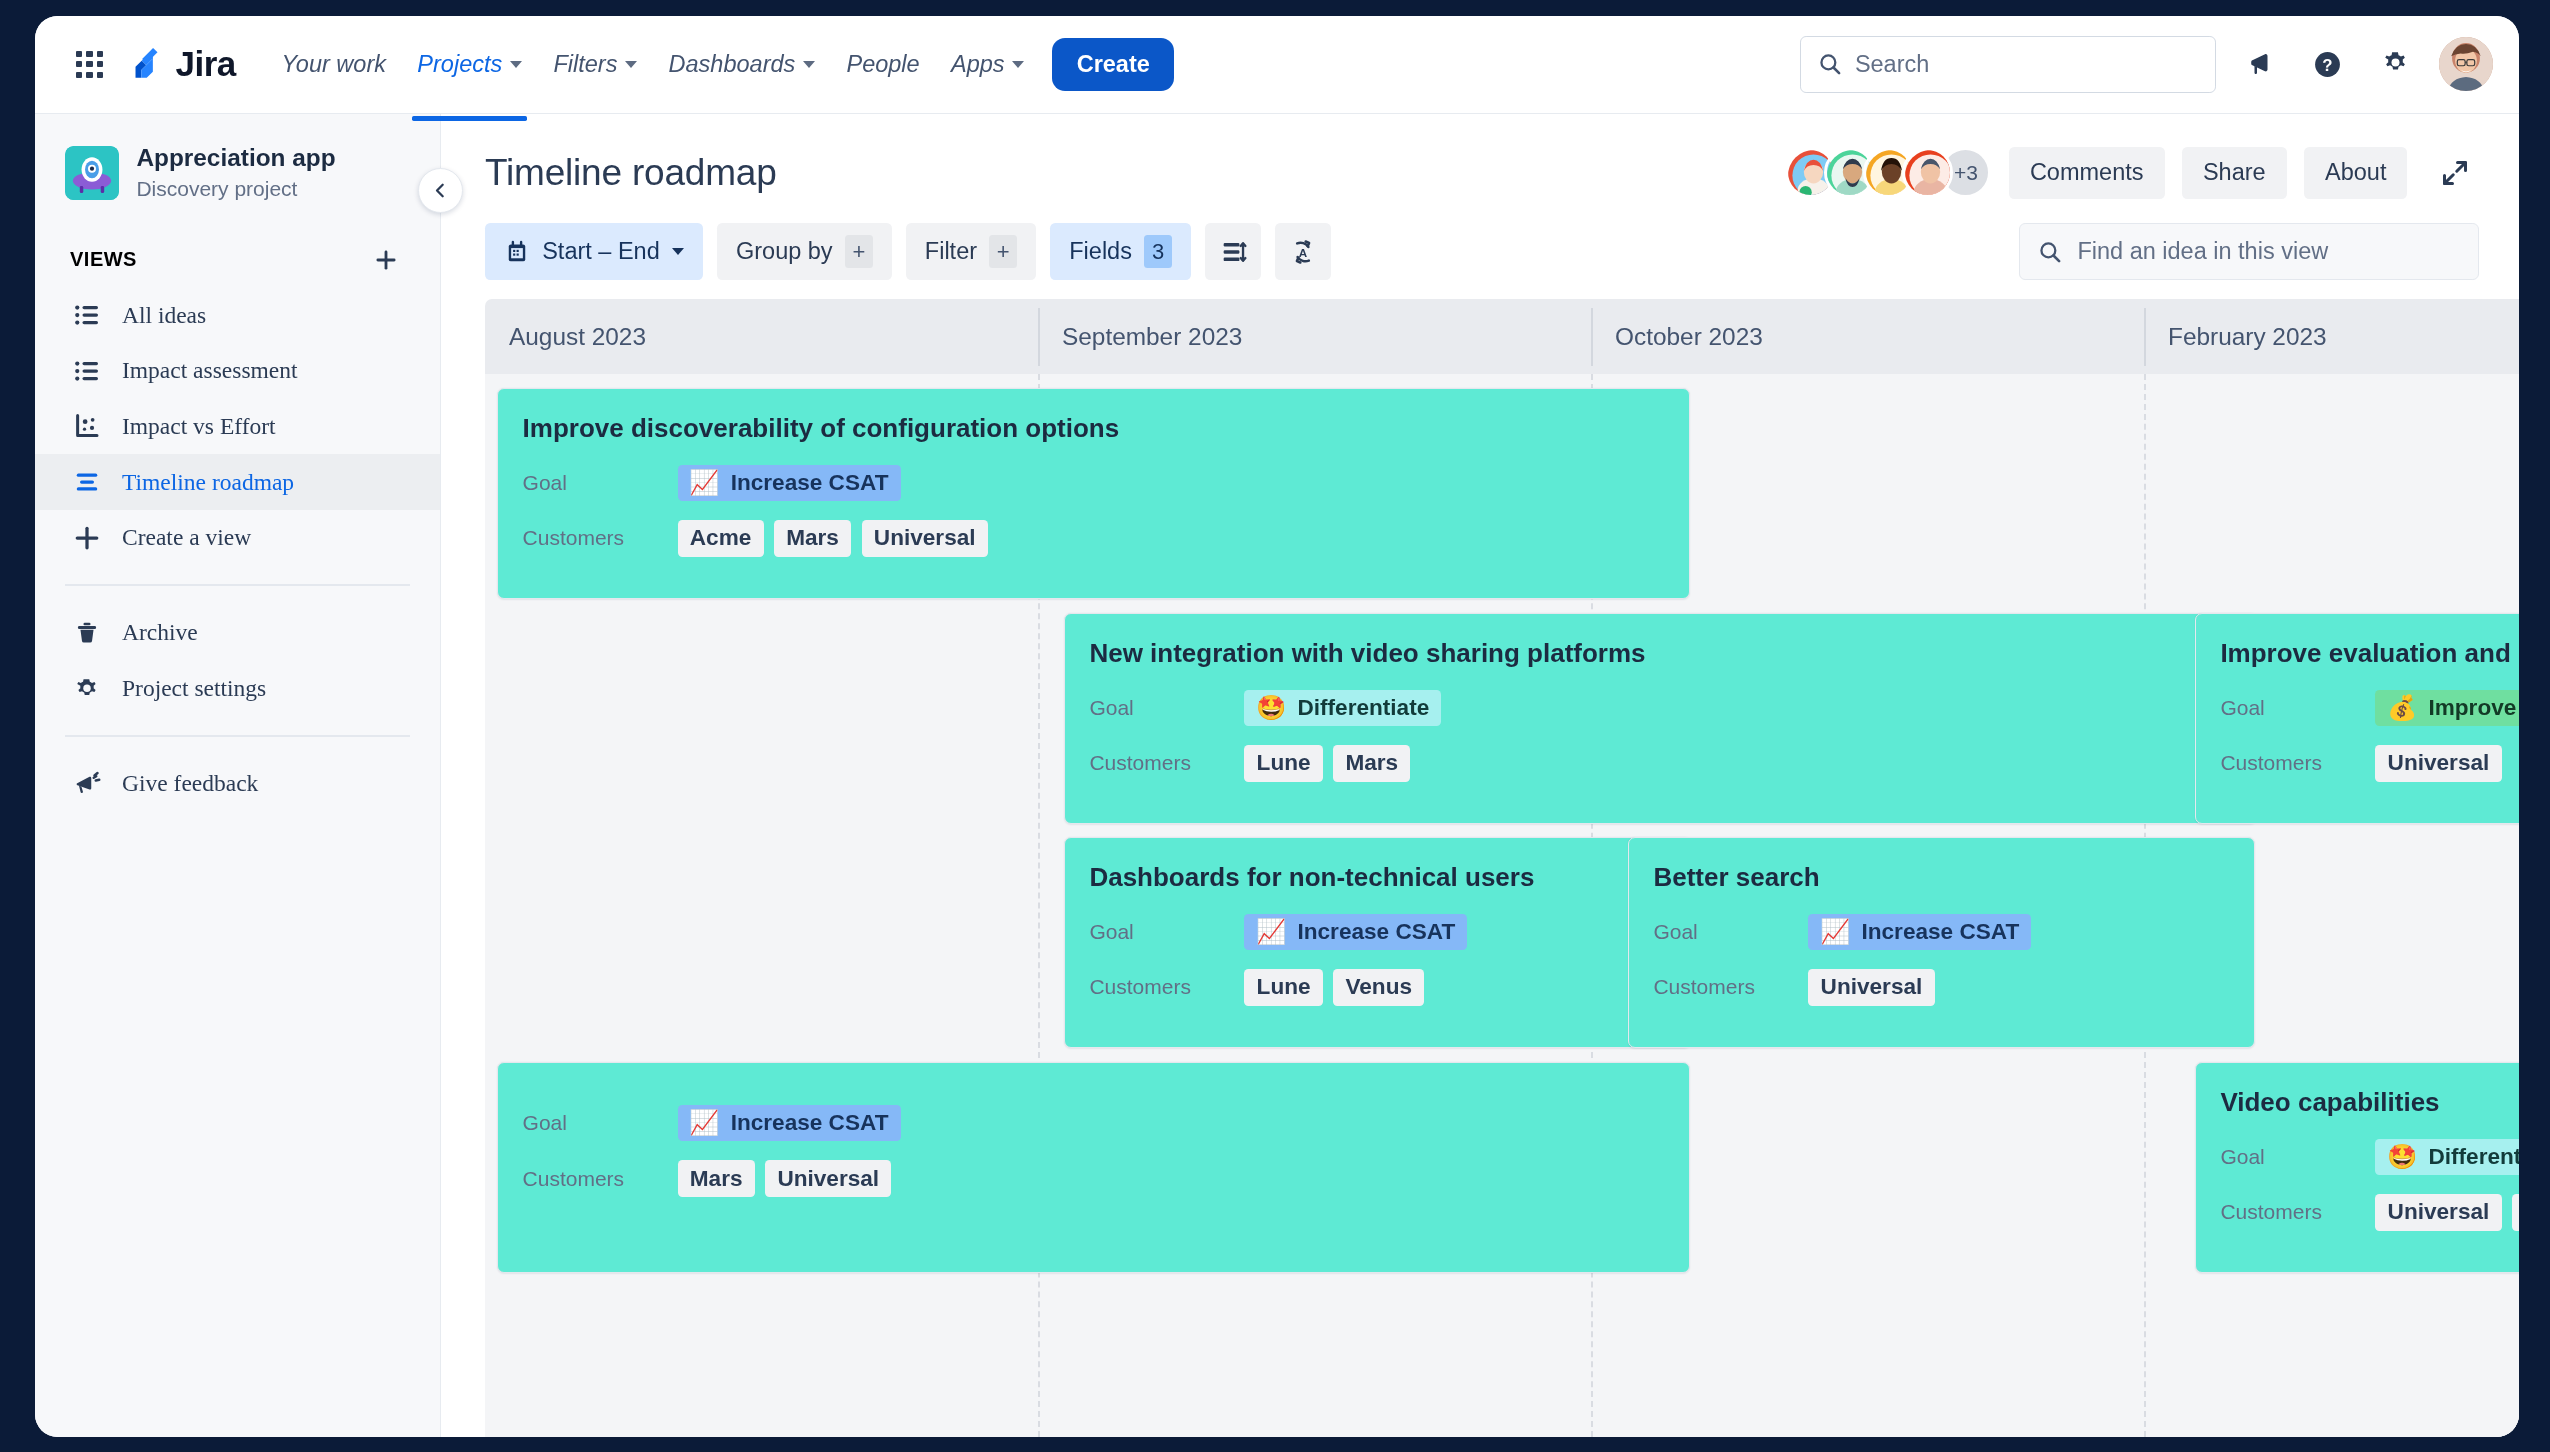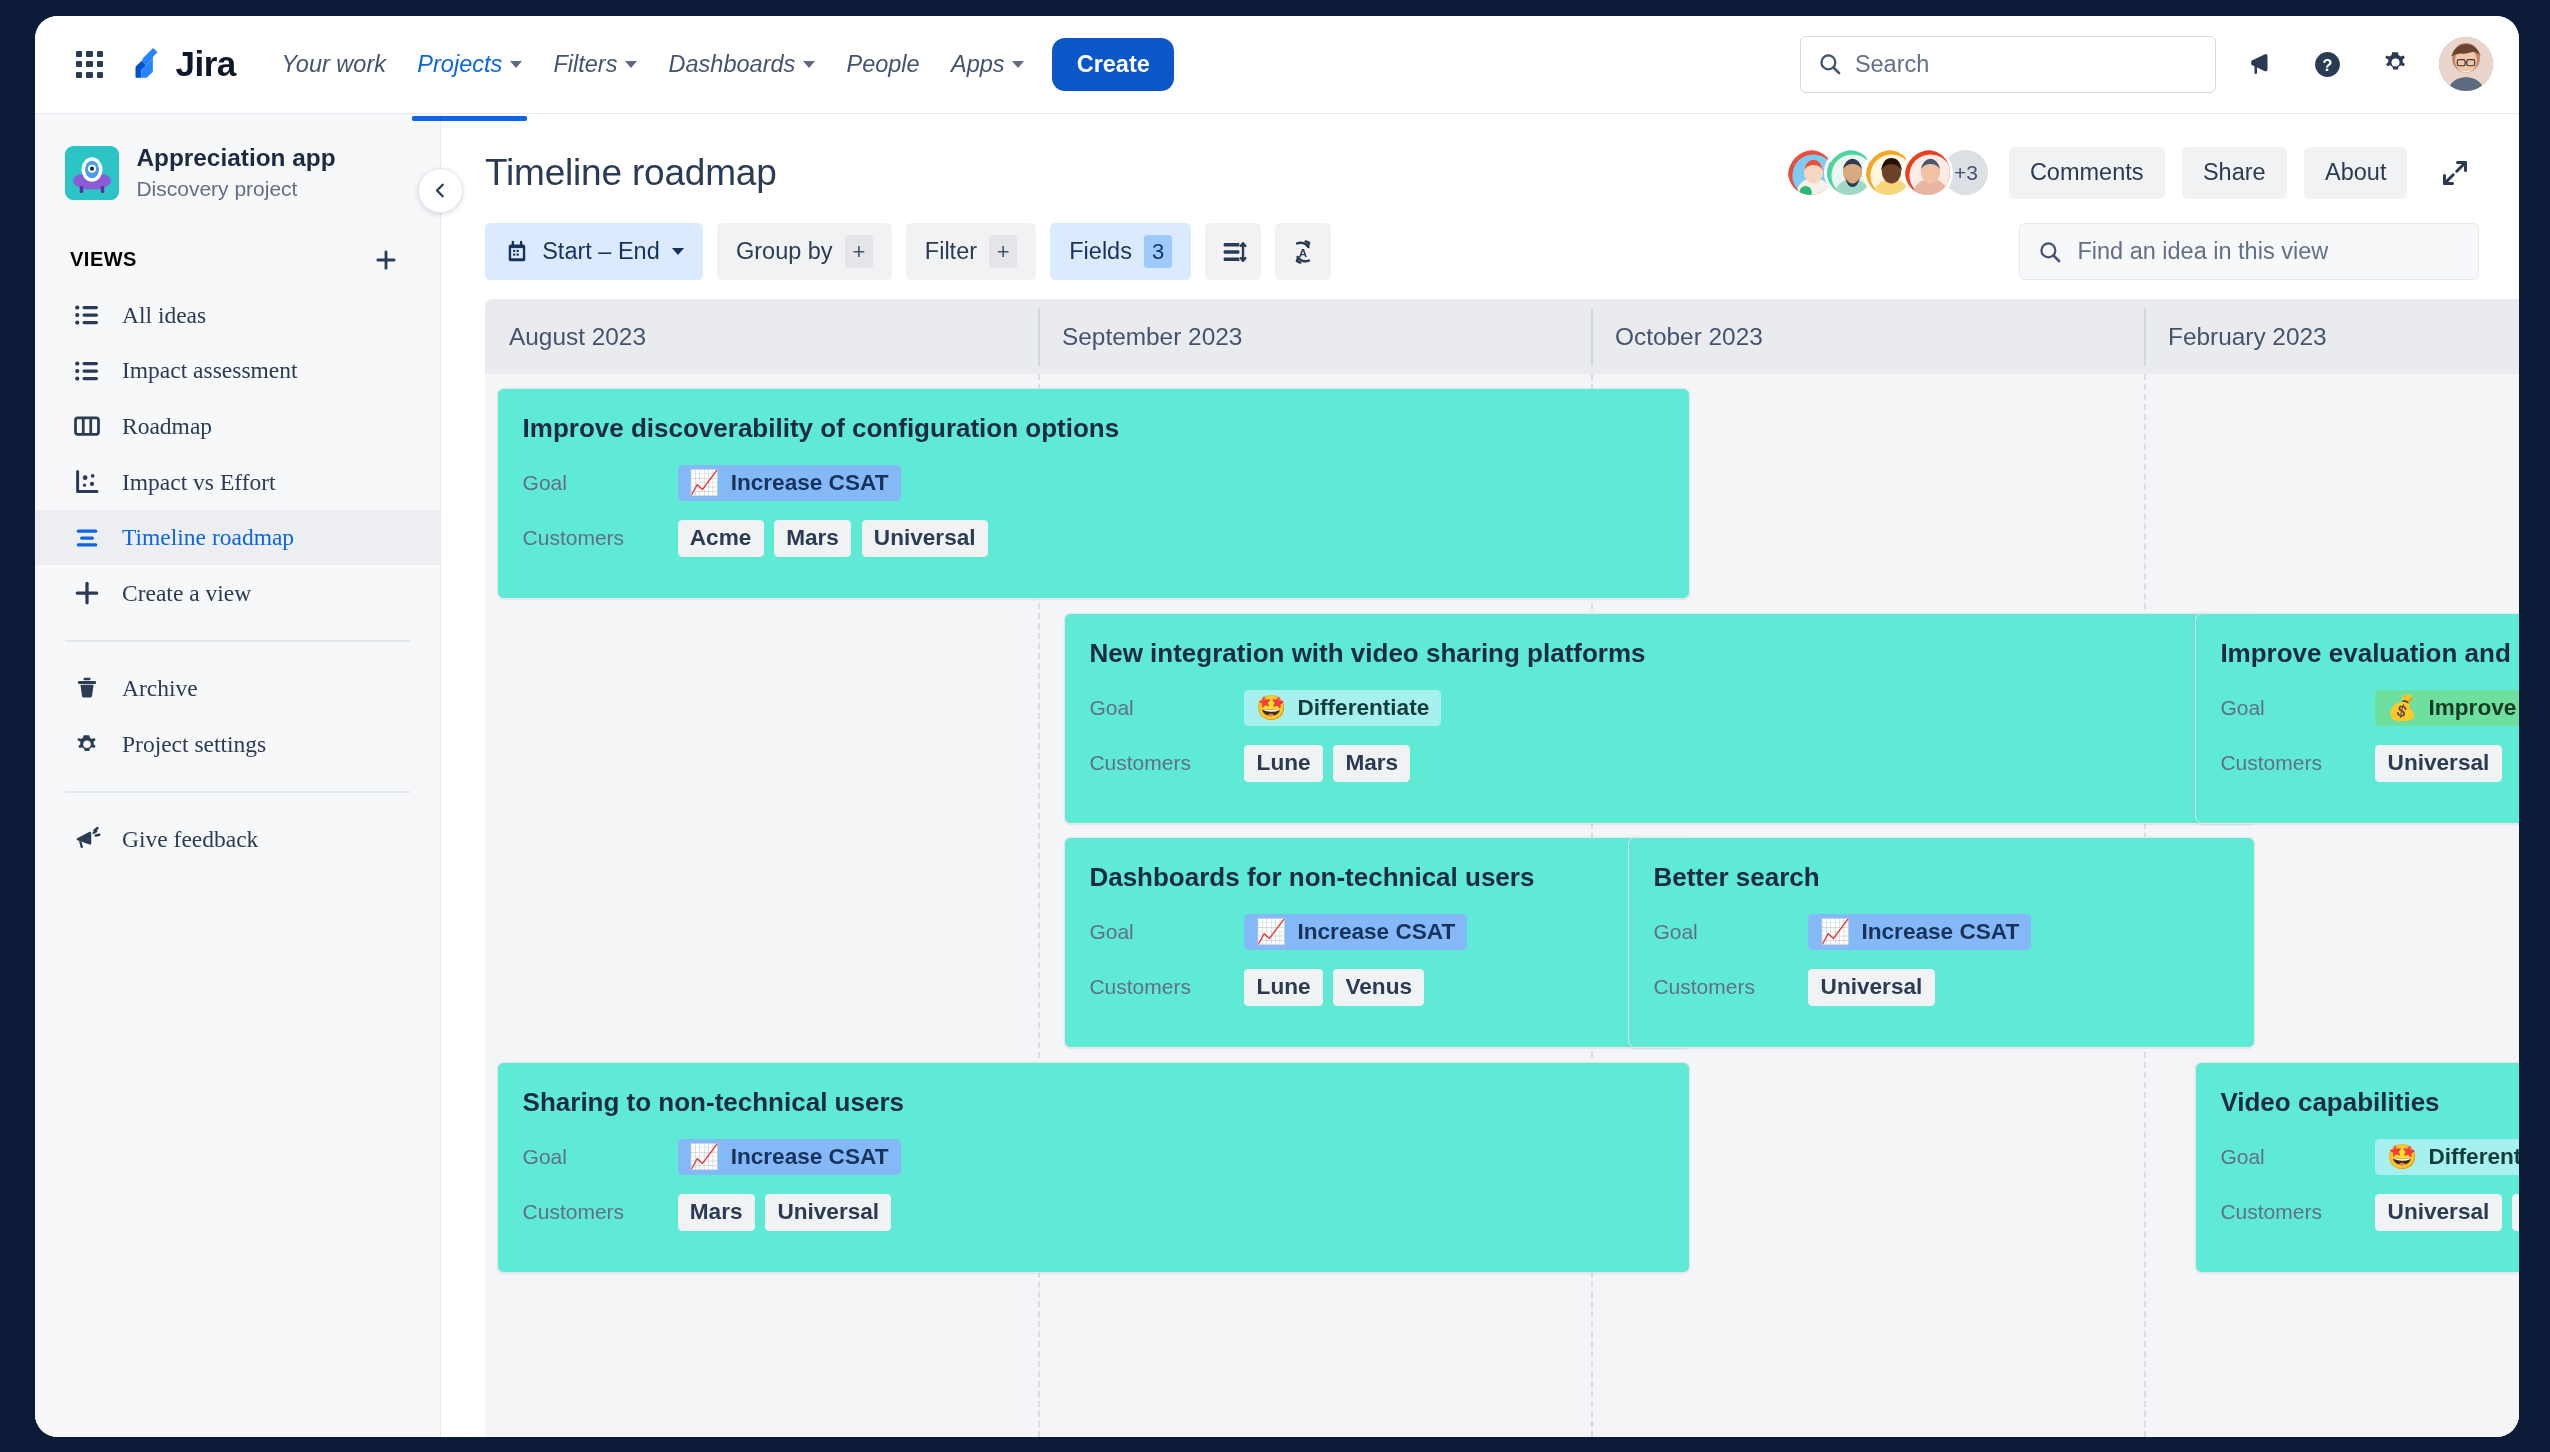--- a/index.html
+++ b/index.html
@@ -356,30 +356,20 @@
               <rect x="8.4" y="4.8" width="12.4" height="2.5" rx="1.25" fill="#2b3b54"></rect>
             <circle cx="4.2" cy="12" r="1.7" fill="#2b3b54"></circle>
               <rect x="8.4" y="10.8" width="12.4" height="2.5" rx="1.25" fill="#2b3b54"></rect>
             <circle cx="4.2" cy="18" r="1.7" fill="#2b3b54"></circle>
               <rect x="8.4" y="16.8" width="12.4" height="2.5" rx="1.25" fill="#2b3b54"></rect>
           </svg>
         </span>
         <span class="lbl">Impact assessment</span>
       </div>
 
-      <div class="nav-item">
-        <span class="nav-ico">
-          <svg width="30" height="30" viewBox="0 0 24 24">
-            <rect x="2.8" y="5.4" width="18.4" height="13.2" rx="1.8" fill="none" stroke="#2b3b54" stroke-width="2.2"></rect>
-            <line x1="9" y1="5.4" x2="9" y2="18.6" stroke="#2b3b54" stroke-width="2.2"></line>
-            <line x1="15" y1="5.4" x2="15" y2="18.6" stroke="#2b3b54" stroke-width="2.2"></line>
-          </svg>
-        </span>
-        <span class="lbl">Roadmap</span>
-      </div>
 
       <div class="nav-item">
         <span class="nav-ico">
           <svg width="30" height="30" viewBox="0 0 24 24">
             <polyline points="4.5,3.5 4.5,19.5 20,19.5" fill="none" stroke="#2b3b54" stroke-width="2.4" stroke-linecap="round" stroke-linejoin="round"></polyline>
             <circle cx="10.5" cy="8.5" r="1.9" fill="#2b3b54"></circle>
             <circle cx="16.5" cy="7" r="1.5" fill="#2b3b54"></circle>
             <circle cx="16" cy="13.5" r="1.7" fill="#2b3b54"></circle>
             <circle cx="10" cy="14.5" r="1.3" fill="#2b3b54"></circle>
           </svg>
@@ -684,21 +674,20 @@
             </div>
             <div class="row">
               <div class="row-lbl">Customers</div>
               <div class="tags">
                 <div class="cust-tag">Universal</div>
               </div>
             </div>
           </div>
 
           <div class="card" style="left:12.2px;top:688px;width:1193px;height:211px;">
-            <div class="card-title">Sharing to non-technical users</div>
             <div class="row">
               <div class="row-lbl">Goal</div>
               <div class="tags">
                 <div class="goal-tag goal-blue">
                   <span class="em">📈</span>
                   <span>Increase CSAT</span>
                 </div>
               </div>
             </div>
             <div class="row">

